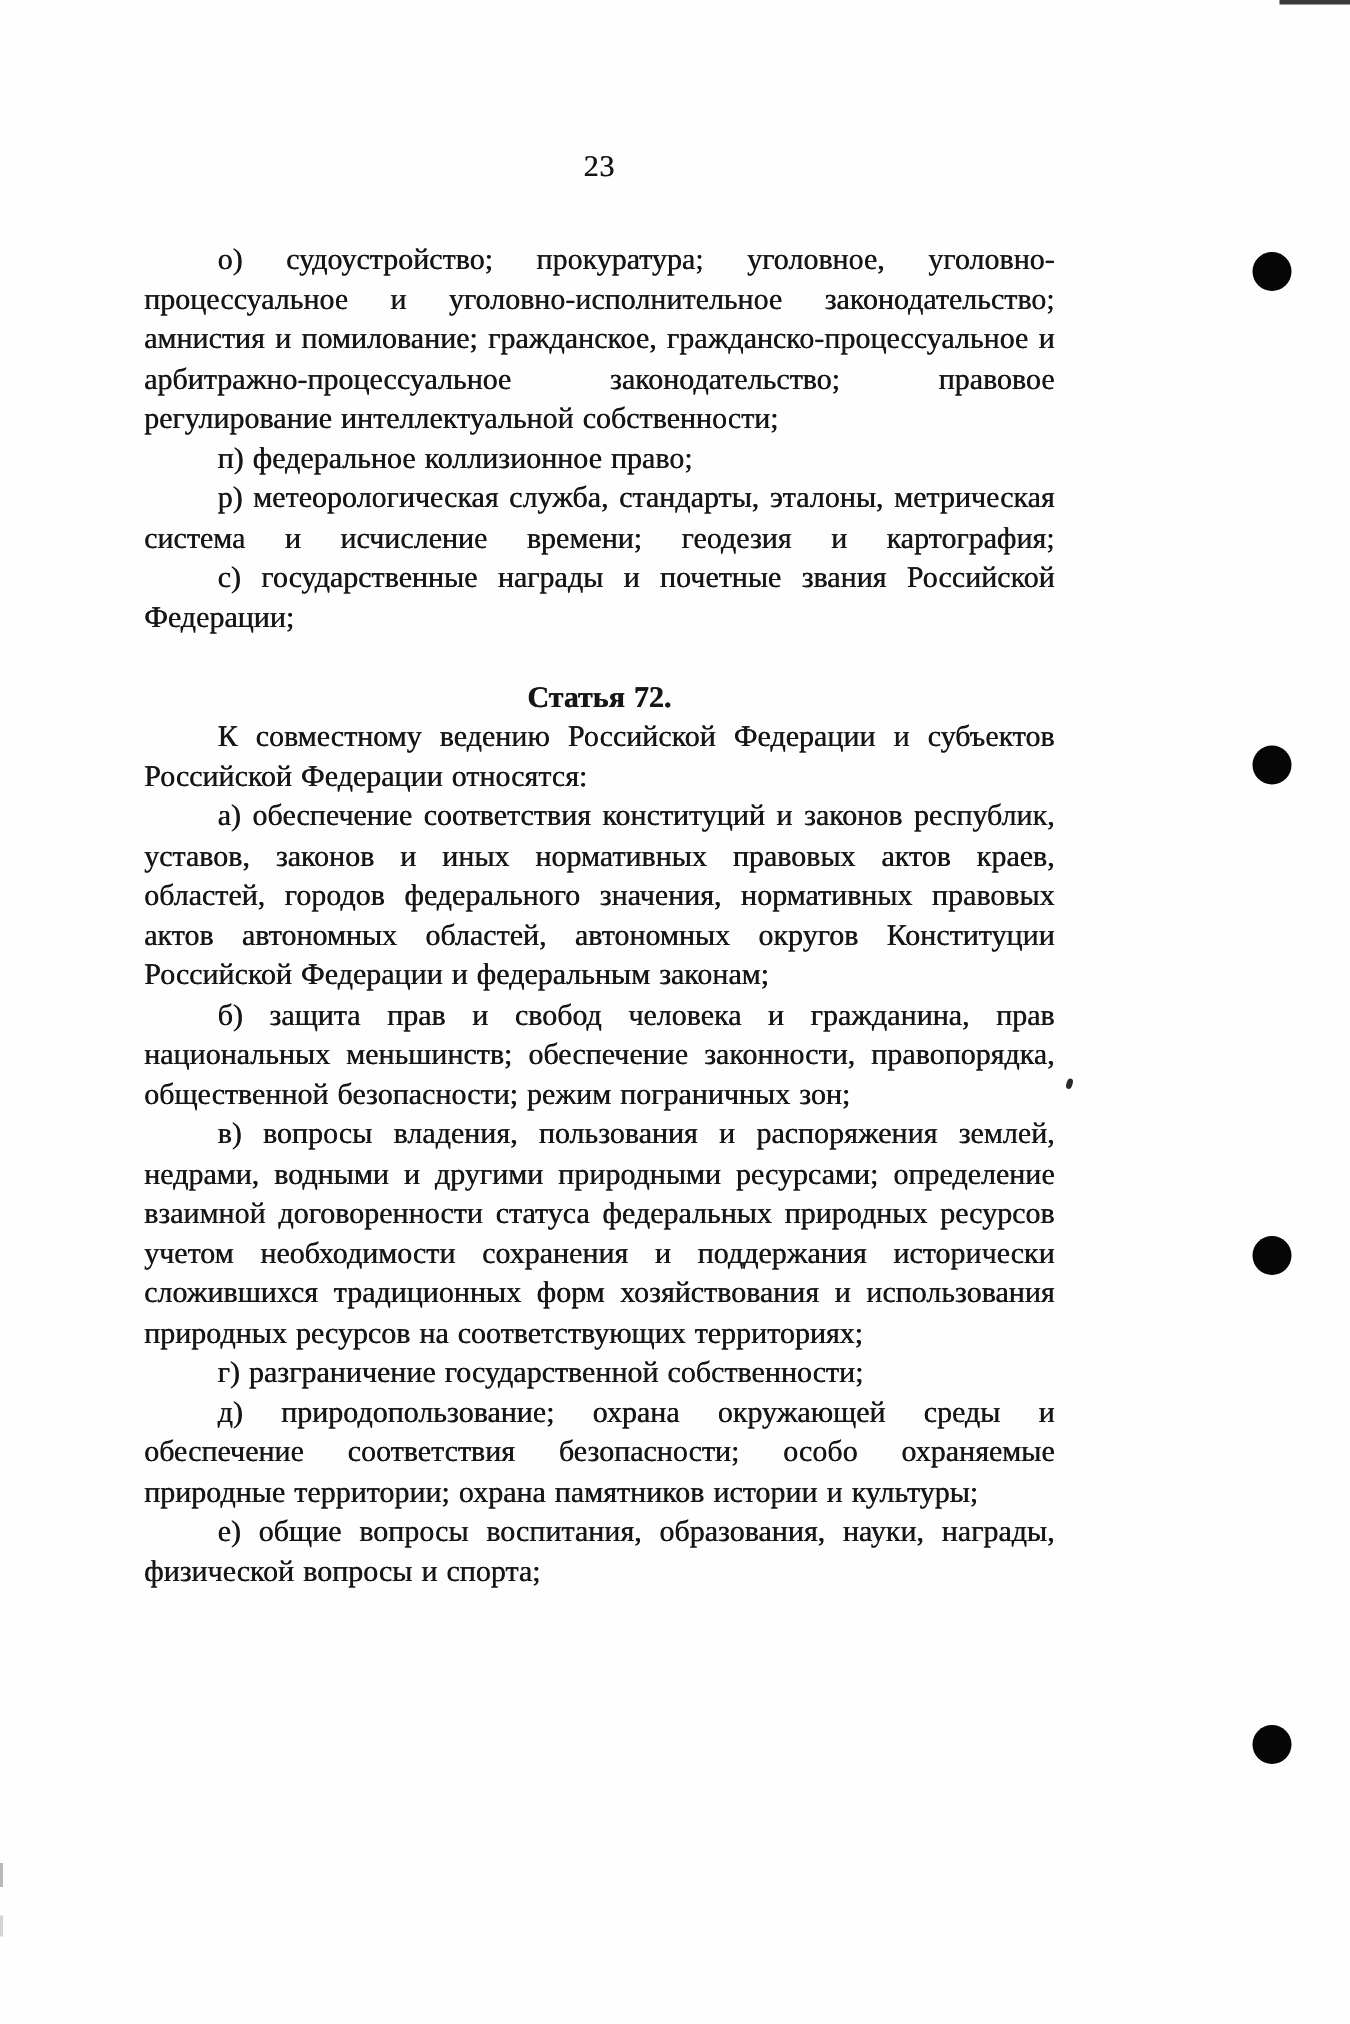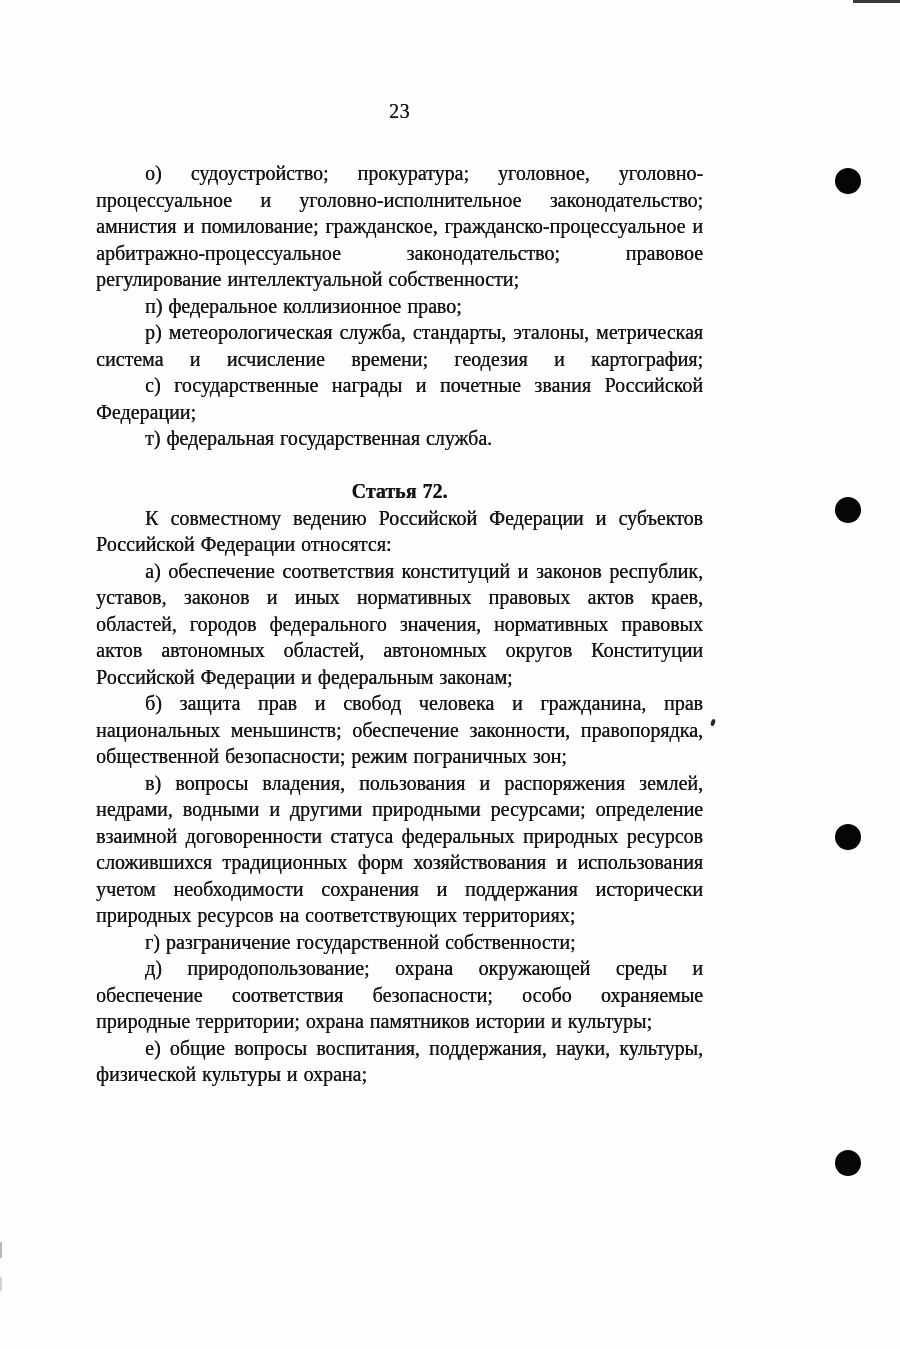--- a/index.html
+++ b/index.html
@@ -82,45 +82,44 @@
       <div class="line indent j">о) судоустройство; прокуратура; уголовное, уголовно-</div>
       <div class="line j">процессуальное и уголовно-исполнительное законодательство;</div>
       <div class="line j">амнистия и помилование; гражданское, гражданско-процессуальное и</div>
       <div class="line j">арбитражно-процессуальное законодательство; правовое</div>
       <div class="line">регулирование интеллектуальной собственности;</div>
       <div class="line indent">п) федеральное коллизионное право;</div>
       <div class="line indent j">р) метеорологическая служба, стандарты, эталоны, метрическая</div>
       <div class="line j">система и исчисление времени; геодезия и картография;</div>
       <div class="line indent j">с) государственные награды и почетные звания Российской</div>
       <div class="line">Федерации;</div>
-      <div class="line indent">т) федеральная государственная служба.</div>
       <div class="line blank"></div>
       <div class="line heading">Статья 72.</div>
       <div class="line indent j">К совместному ведению Российской Федерации и субъектов</div>
       <div class="line">Российской Федерации относятся:</div>
       <div class="line indent j">а) обеспечение соответствия конституций и законов республик,</div>
       <div class="line j">уставов, законов и иных нормативных правовых актов краев,</div>
       <div class="line j">областей, городов федерального значения, нормативных правовых</div>
       <div class="line j">актов автономных областей, автономных округов Конституции</div>
       <div class="line">Российской Федерации и федеральным законам;</div>
       <div class="line indent j">б) защита прав и свобод человека и гражданина, прав</div>
       <div class="line j">национальных меньшинств; обеспечение законности, правопорядка,</div>
       <div class="line">общественной безопасности; режим пограничных зон;</div>
       <div class="line indent j">в) вопросы владения, пользования и распоряжения землей,</div>
       <div class="line j">недрами, водными и другими природными ресурсами; определение по</div>
       <div class="line j">взаимной договоренности статуса федеральных природных ресурсов с</div>
+      <div class="line j">учетом необходимости сохранения и поддержания исторически</div>
       <div class="line j">сложившихся традиционных форм хозяйствования и использования</div>
-      <div class="line j">учетом необходимости сохранения и поддержания исторически</div>
       <div class="line">природных ресурсов на соответствующих территориях;</div>
       <div class="line indent">г) разграничение государственной собственности;</div>
       <div class="line indent j">д) природопользование; охрана окружающей среды и</div>
       <div class="line j">обеспечение соответствия безопасности; особо охраняемые</div>
       <div class="line">природные территории; охрана памятников истории и культуры;</div>
-      <div class="line indent j">е) общие вопросы воспитания, поддержания, науки, культуры,</div>
-      <div class="line">физической культуры и охрана;</div>
+      <div class="line indent j">е) общие вопросы воспитания, образования, науки, награды,</div>
+      <div class="line">физической вопросы и спорта;</div>
     </div>
 
   <div id="holes">
       <div class="hole" style="top: 168px;"></div>
       <div class="hole" style="top: 497px;"></div>
       <div class="hole" style="top: 824px;"></div>
       <div class="hole" style="top: 1150px;"></div>
     </div>
 
   <div class="corner-streak"></div>

